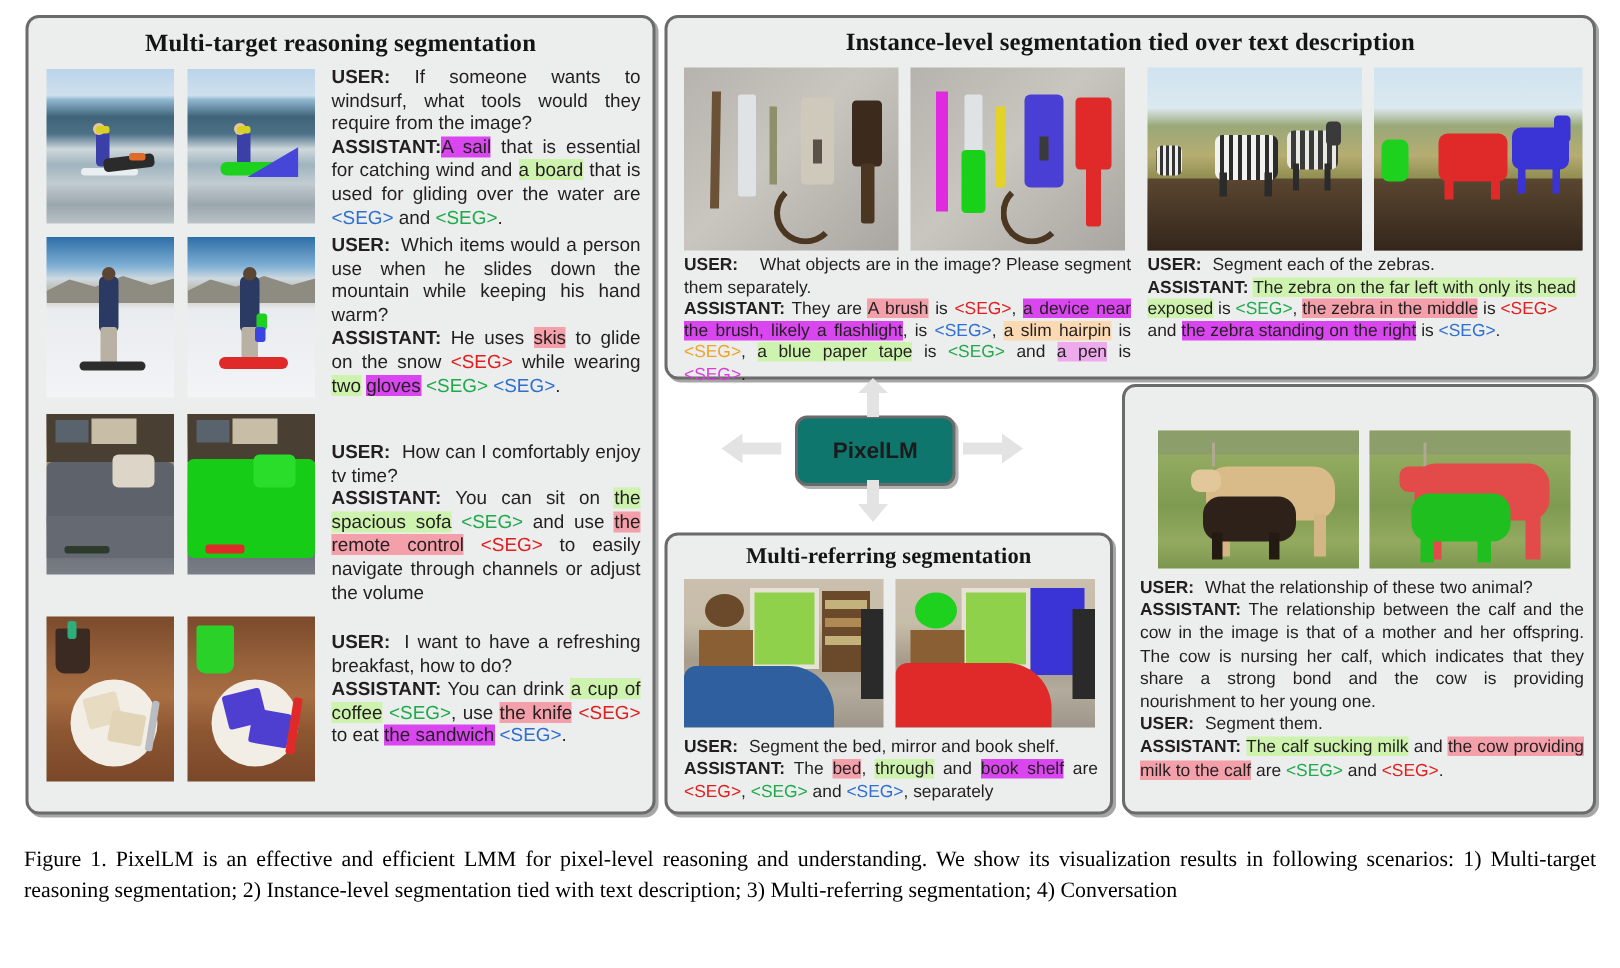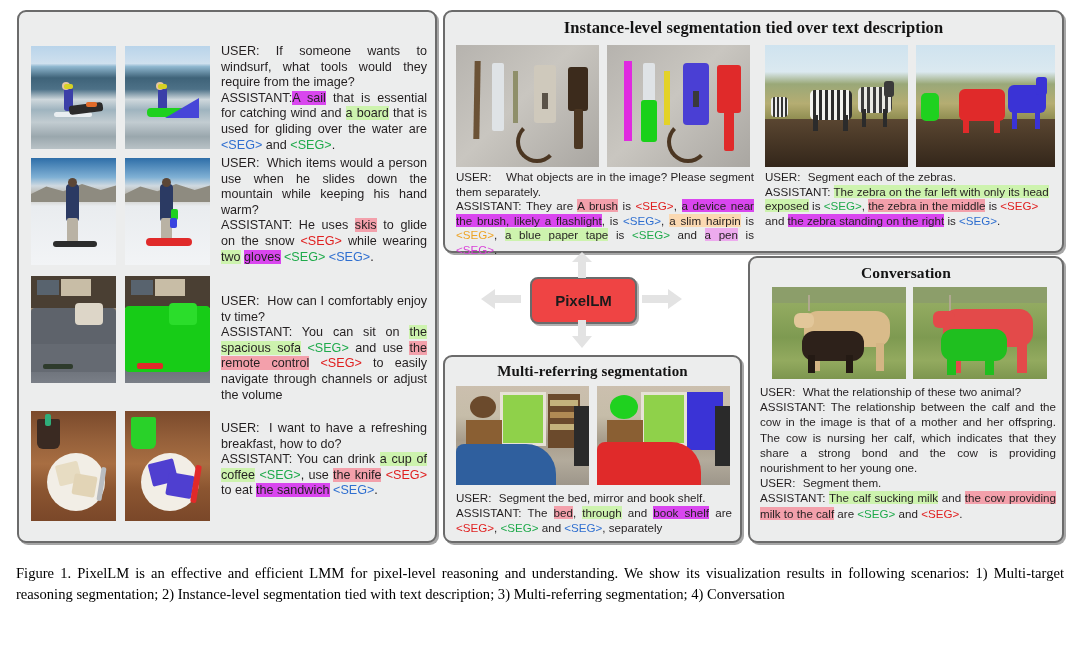--- a/index.html
+++ b/index.html
@@ -23,21 +23,21 @@
     letter-spacing:.1px;
   }
 
   
   .conv{
     font-family:"Liberation Sans",sans-serif;
     color:#231f20;
     text-align:justify;
     text-justify:inter-word;
   }
-  .spk{font-weight:normal;}
+  .spk{font-weight:bold;}
 
   
   .hl-b{background:#d946ef;}
   .hl-g{background:#cdf3ae;}
   .hl-r{background:#f3a0ab;}
   .hl-o{background:#fbd9b2;}
   .hl-m{background:#edabee;}
 
   
   .sb{color:#2f6fd0;}
@@ -63,39 +63,40 @@
   
   .zeb{background:linear-gradient(#cfe3ef 0%,#dbe9f0 22%,#9aa878 32%,#b5ad72 48%,#8c8a4e 62%,#4a3a28 76%,#2e2318 100%);}
   
   .bed{background:linear-gradient(#cbbfae 0%,#c6bda9 30%,#a79c8b 55%,#b3ab9c 75%,#9d968a 100%);}
   
   .cow{background:linear-gradient(#9bb068 0%,#8fa85e 25%,#7e9a51 55%,#93aa5f 80%,#7d964f 100%);}
 
   
   .arrow{position:absolute;}
   .pixellm-box{
-    position:absolute;background:#ef4444;border:2px solid #6b6b6b;border-radius:8px;
+    position:absolute;background:#0f766e;border:2px solid #6b6b6b;border-radius:8px;
     box-shadow:2px 2px 0 rgba(0,0,0,.3);
     display:flex;align-items:center;justify-content:center;
     font-weight:bold;font-size:15px;color:#1b1b1b;font-family:"Liberation Sans",sans-serif;
   }
 
   
   .caption{
     position:absolute;left:16px;top:563px;width:1048px;
     font-family:"Liberation Serif",serif;font-size:14.6px;line-height:20.5px;
     color:#000;text-align:justify;text-justify:inter-word;
   }
 </style>
 </head>
 <body>
 
 <div class="page">
 
   <div class="panel" style="left:17px;top:10px;width:420px;height:533px;">
+    <div class="panel-title" style="font-size:16.5px;line-height:20px;margin-top:7px;">Multi-target reasoning segmentation</div>
 
     <div style="position:absolute;left:12px;top:34px;width:396px;height:103px;">
       <div class="img surf" style="position:absolute;left:0;top:0;width:85px;height:103px;">
         <div class="ov" style="left:33px;top:41px;width:9px;height:24px;background:#3b3fa8;border-radius:3px;"></div>
         <div class="ov" style="left:31px;top:36px;width:8px;height:8px;background:#e8c6a0;border-radius:50%;"></div>
         <div class="ov" style="left:33px;top:38px;width:9px;height:5px;background:#d6d224;border-radius:2px;"></div>
         <div class="ov" style="left:23px;top:66px;width:38px;height:5px;background:#e9eef1;border-radius:3px;"></div>
         <div class="ov" style="left:38px;top:58px;width:34px;height:9px;background:#2b2b2b;transform:rotate(-7deg);border-radius:3px;"></div>
         <div class="ov" style="left:55px;top:56px;width:11px;height:5px;background:#e06b2a;border-radius:2px;"></div>
       </div>
@@ -271,21 +272,20 @@
     </div>
 
     <div class="conv" style="position:absolute;left:11px;top:133px;width:276px;font-size:11.6px;line-height:15px;">
       <span class="spk">USER:</span>
       <span style="margin-left:4px;">Segment the bed, mirror and book shelf.</span><br>
       <span class="spk">ASSISTANT:</span><span><span> The </span><span class="hl-r">bed</span><span>, </span><span class="hl-g">through</span><span> and </span><span class="hl-b">book shelf</span><span> are </span><span class="sr">&lt;SEG&gt;</span><span>, </span><span class="sg">&lt;SEG&gt;</span><span> and </span><span class="sb">&lt;SEG&gt;</span><span>, separately</span></span>
     </div>
   </div>
 
   <div class="panel" style="left:748px;top:256px;width:316px;height:287px;">
-    <div class="panel-title" style="font-size:15.5px;line-height:19px;margin-top:5px;">Conversation</div>
 
     <div class="img cow" style="position:absolute;left:22px;top:29px;width:134px;height:92px;">
       <div class="ov" style="left:0;top:0;width:134px;height:16px;background:#8c9e6a;"></div>
       <div class="ov" style="left:36px;top:8px;width:2px;height:16px;background:#b0a890;"></div>
       <div class="ov" style="left:32px;top:24px;width:86px;height:36px;background:#d9bb8a;border-radius:14px;"></div>
       <div class="ov" style="left:22px;top:26px;width:20px;height:15px;background:#e2c79a;border-radius:6px;"></div>
       <div class="ov" style="left:40px;top:56px;width:8px;height:28px;background:#d4b584;"></div>
       <div class="ov" style="left:104px;top:56px;width:8px;height:28px;background:#d4b584;"></div>
       <div class="ov" style="left:30px;top:44px;width:62px;height:30px;background:#2d211a;border-radius:12px;"></div>
       <div class="ov" style="left:36px;top:68px;width:7px;height:18px;background:#241a14;"></div>

